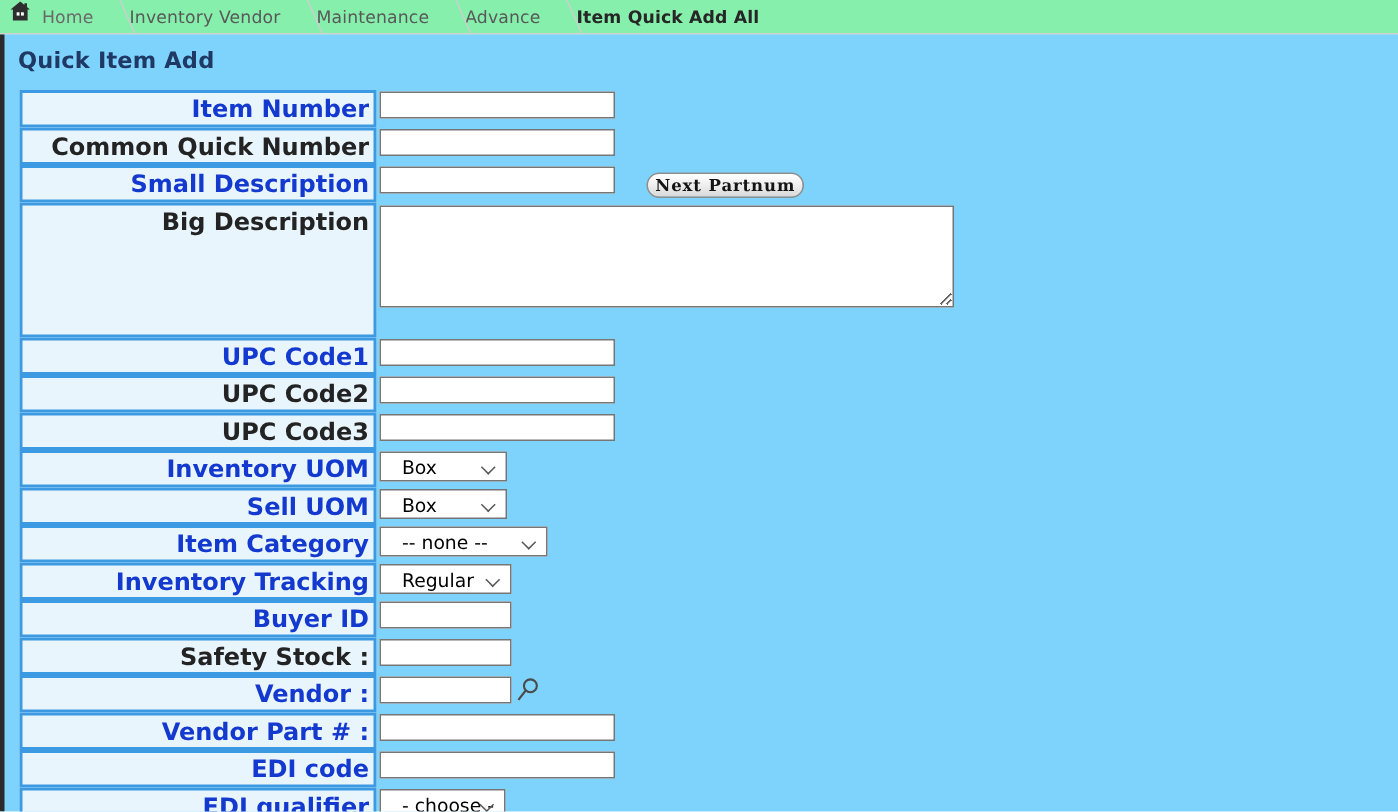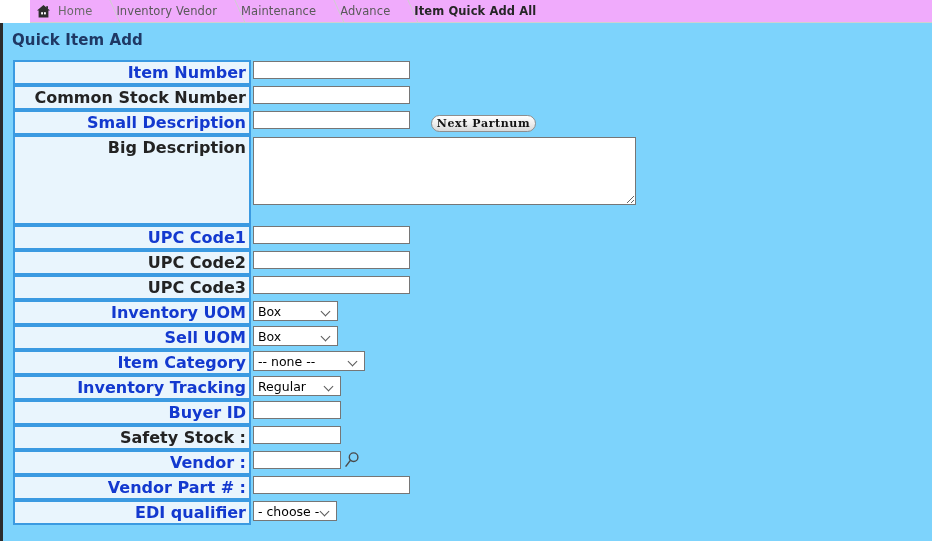--- a/index.html
+++ b/index.html
@@ -8,27 +8,25 @@
     width: 932px; height: 541px;
     overflow: hidden;
     background: #ffffff;
     font-family: "DejaVu Sans", "Liberation Sans", sans-serif;
   }
 
   
   .crumb-bar {
     position: relative;
     height: 23px;
-    background: #f0abfc;
+    background: #86efac;
     border-bottom: 1px solid #d0d0d0;
     display: flex;
-    align-items: center;
     padding-left: 6px;
     overflow: hidden;
-    margin-left: 30px;
   }
   .home-icon {
     width: 15px; height: 15px;
     margin-right: 6px;
     display: inline-block;
     position: relative;
     flex: 0 0 auto;
   }
   .home-icon svg { display: block; }
   .crumb {
@@ -132,21 +130,21 @@
     margin-top: 2px;
     display: block;
   }
 
   select.sel {
     height: 20px;
     border: 1px solid #767676;
     background: #fff;
     font-size: 12.5px;
     font-family: "DejaVu Sans", "Liberation Sans", sans-serif;
-    padding: 0 1px 0 4px;
+    padding: 0 1px 0 14px;
     vertical-align: top;
     margin-top: 1px;
     color: #000;
     -webkit-appearance: none;
     appearance: none;
   }
   .selwrap { position: relative; display: inline-block; vertical-align: top; }
   .selwrap::after {
     content: "";
     position: absolute;
@@ -223,21 +221,21 @@
 
   <button class="btn-next">Next Partnum</button>
 
   <table class="form-table">
     <tbody id="form-rows">
         <tr>
           <td class="lbl req">Item Number</td>
           <td class="fld"><input class="txt w-md" type="text" style=""></td>
         </tr>
         <tr>
-          <td class="lbl">Common Stock Number</td>
+          <td class="lbl">Common Quick Number</td>
           <td class="fld"><input class="txt w-md" type="text" style=""></td>
         </tr>
         <tr>
           <td class="lbl req">Small Description</td>
           <td class="fld"><input class="txt w-md" type="text" style=""></td>
         </tr>
         <tr>
           <td class="lbl tall">Big Description</td>
           <td class="fld">
             <textarea class="big" style=""></textarea>
@@ -284,19 +282,23 @@
           <td class="fld"><input class="txt w-sm" type="text" style=""><span class="mag-icon"><svg width="17" height="18" viewBox="0 0 17 18">
                 <circle cx="9.6" cy="6.2" r="4.3" fill="none" stroke="#4a4a4a" stroke-width="1.4"></circle>
                 <line x1="6.4" y1="9.4" x2="1.6" y2="15.6" stroke="#4a4a4a" stroke-width="1.5"></line>
               </svg></span></td>
         </tr>
         <tr>
           <td class="lbl req">Vendor Part # :</td>
           <td class="fld"><input class="txt w-md" type="text" style=""></td>
         </tr>
         <tr>
+          <td class="lbl req">EDI code</td>
+          <td class="fld"><input class="txt w-md" type="text" style=""></td>
+        </tr>
+        <tr>
           <td class="lbl req">EDI qualifier</td>
           <td class="fld"><span class="selwrap"><select class="sel s-choose"><option>- choose -</option></select></span></td>
         </tr>
       </tbody>
   </table>
 
 </div>
 
 </body></html>

